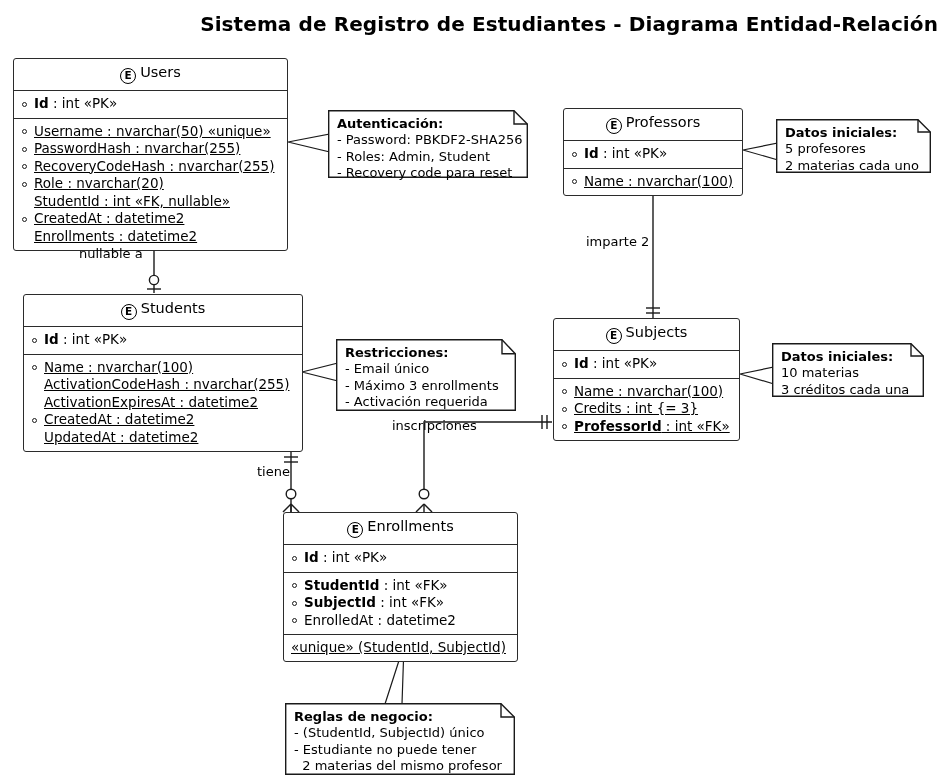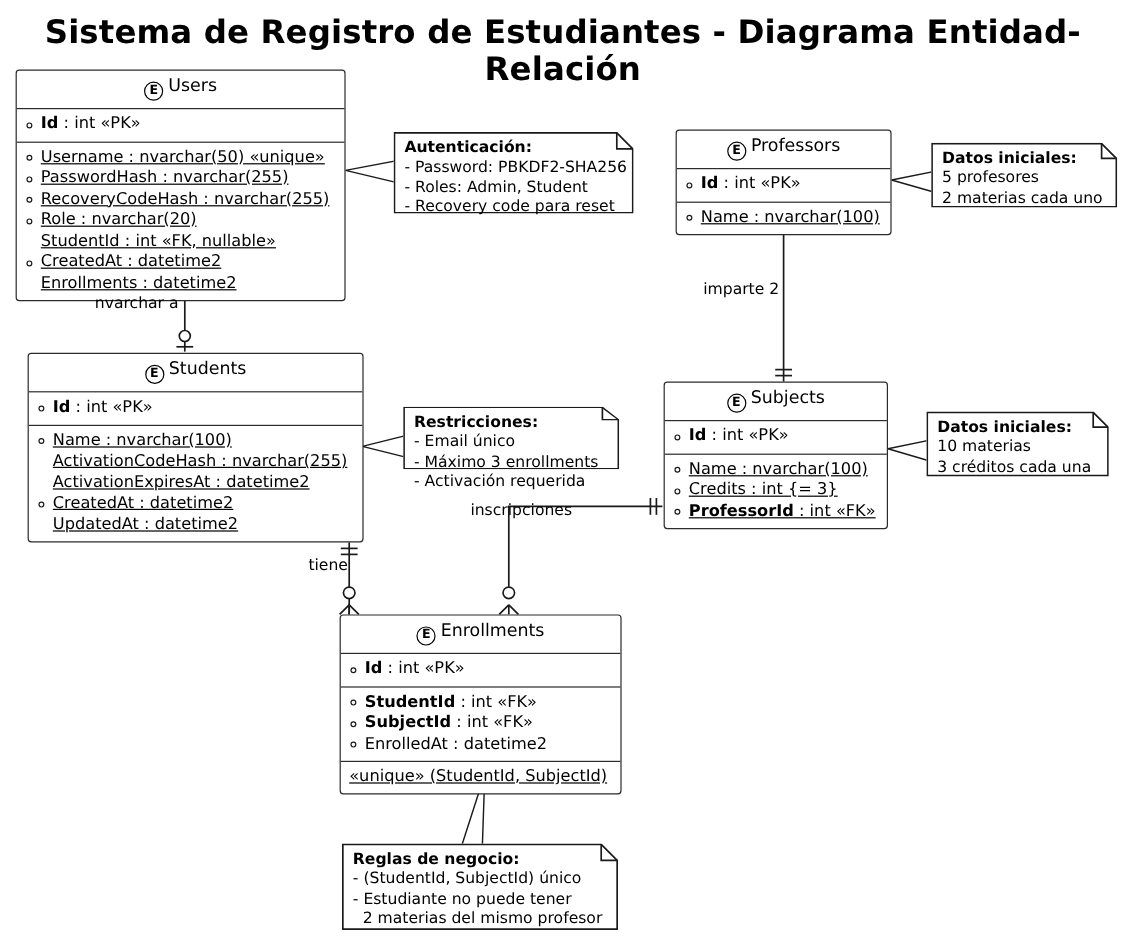--- a/index.html
+++ b/index.html
@@ -25,22 +25,22 @@
     width: 938px;
     height: 781px;
     pointer-events: none;
   }
 
   .diagram-title {
     position: absolute;
     left: 0;
     top: 12px;
     width: 938px;
-    text-align: center;
-    font-size: 27px;
+    text-align: right;
+    font-size: 20px;
     font-weight: bold;
     letter-spacing: 0.1px;
     color: #000000;
   }
 
   
   .entity {
     position: absolute;
     background: #ffffff;
     border: 1px solid #2b2b2b;
@@ -293,21 +293,21 @@
   <div class="note" style="left:776px; top:119px; width:155px; height:54px;">
     <svg class="note-bg" viewBox="0 0 155 54" preserveAspectRatio="none">
       <path d="M 0.7 0.7 L 142 0.7 L 154.3 13 L 154.3 53.3 L 0.7 53.3 Z" fill="#ffffff" stroke="#1a1a1a" stroke-width="1.4"></path>
       <path d="M 142 0.7 L 142 13 L 154.3 13" fill="none" stroke="#1a1a1a" stroke-width="1.4"></path>
     </svg>
     <div class="note-title">Datos iniciales:</div>
     <div class="note-line">5 profesores</div>
     <div class="note-line">2 materias cada uno</div>
   </div>
 
-  <div class="note" style="left:336px; top:339px; width:180px; height:52px;">
+  <div class="note" style="left:336px; top:339px; width:180px; height:72px;">
     <svg class="note-bg" viewBox="0 0 180 68" preserveAspectRatio="none">
       <path d="M 0.7 0.7 L 166 0.7 L 179.3 14 L 179.3 67.3 L 0.7 67.3 Z" fill="#ffffff" stroke="#1a1a1a" stroke-width="1.4"></path>
       <path d="M 166 0.7 L 166 14 L 179.3 14" fill="none" stroke="#1a1a1a" stroke-width="1.4"></path>
     </svg>
     <div class="note-title">Restricciones:</div>
     <div class="note-line">- Email único</div>
     <div class="note-line">- Máximo 3 enrollments</div>
     <div class="note-line">- Activación requerida</div>
   </div>
 
@@ -325,21 +325,21 @@
     <svg class="note-bg" viewBox="0 0 230 72" preserveAspectRatio="none">
       <path d="M 0.7 0.7 L 216 0.7 L 229.3 14 L 229.3 71.3 L 0.7 71.3 Z" fill="#ffffff" stroke="#1a1a1a" stroke-width="1.4"></path>
       <path d="M 216 0.7 L 216 14 L 229.3 14" fill="none" stroke="#1a1a1a" stroke-width="1.4"></path>
     </svg>
     <div class="note-title">Reglas de negocio:</div>
     <div class="note-line">- (StudentId, SubjectId) único</div>
     <div class="note-line">- Estudiante no puede tener</div>
     <div class="note-line" style="white-space:pre;">  2 materias del mismo profesor</div>
   </div>
 
-  <div class="edge-label" style="left:79px; top:246px;">nvarchar a</div>
+  <div class="edge-label" style="left:79px; top:246px;">nullable a</div>
 
   <div class="edge-label" style="left:586px; top:234px;">imparte 2</div>
 
   <div class="edge-label" style="left:257px; top:464px;">tiene</div>
 
   <div class="edge-label" style="left:373px; top:418px;margin-left:19px;">inscripciones</div>
 
 </div>
 
 </body></html>

